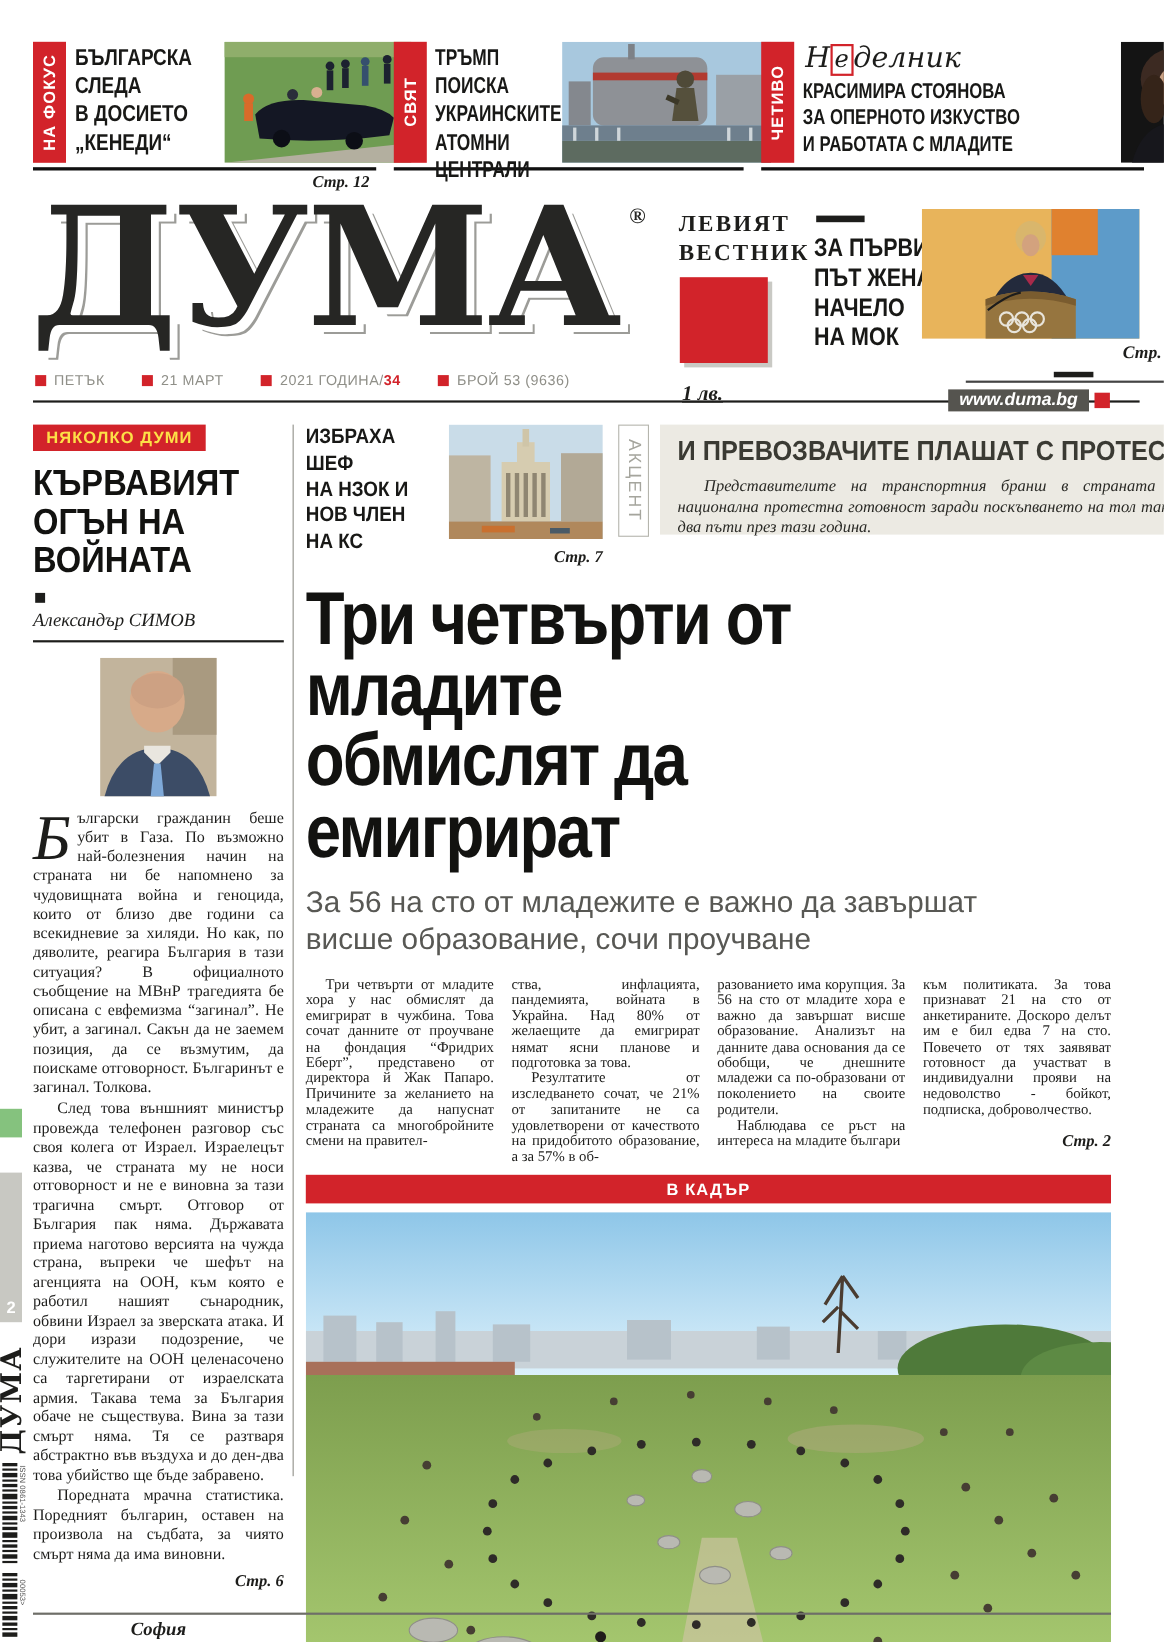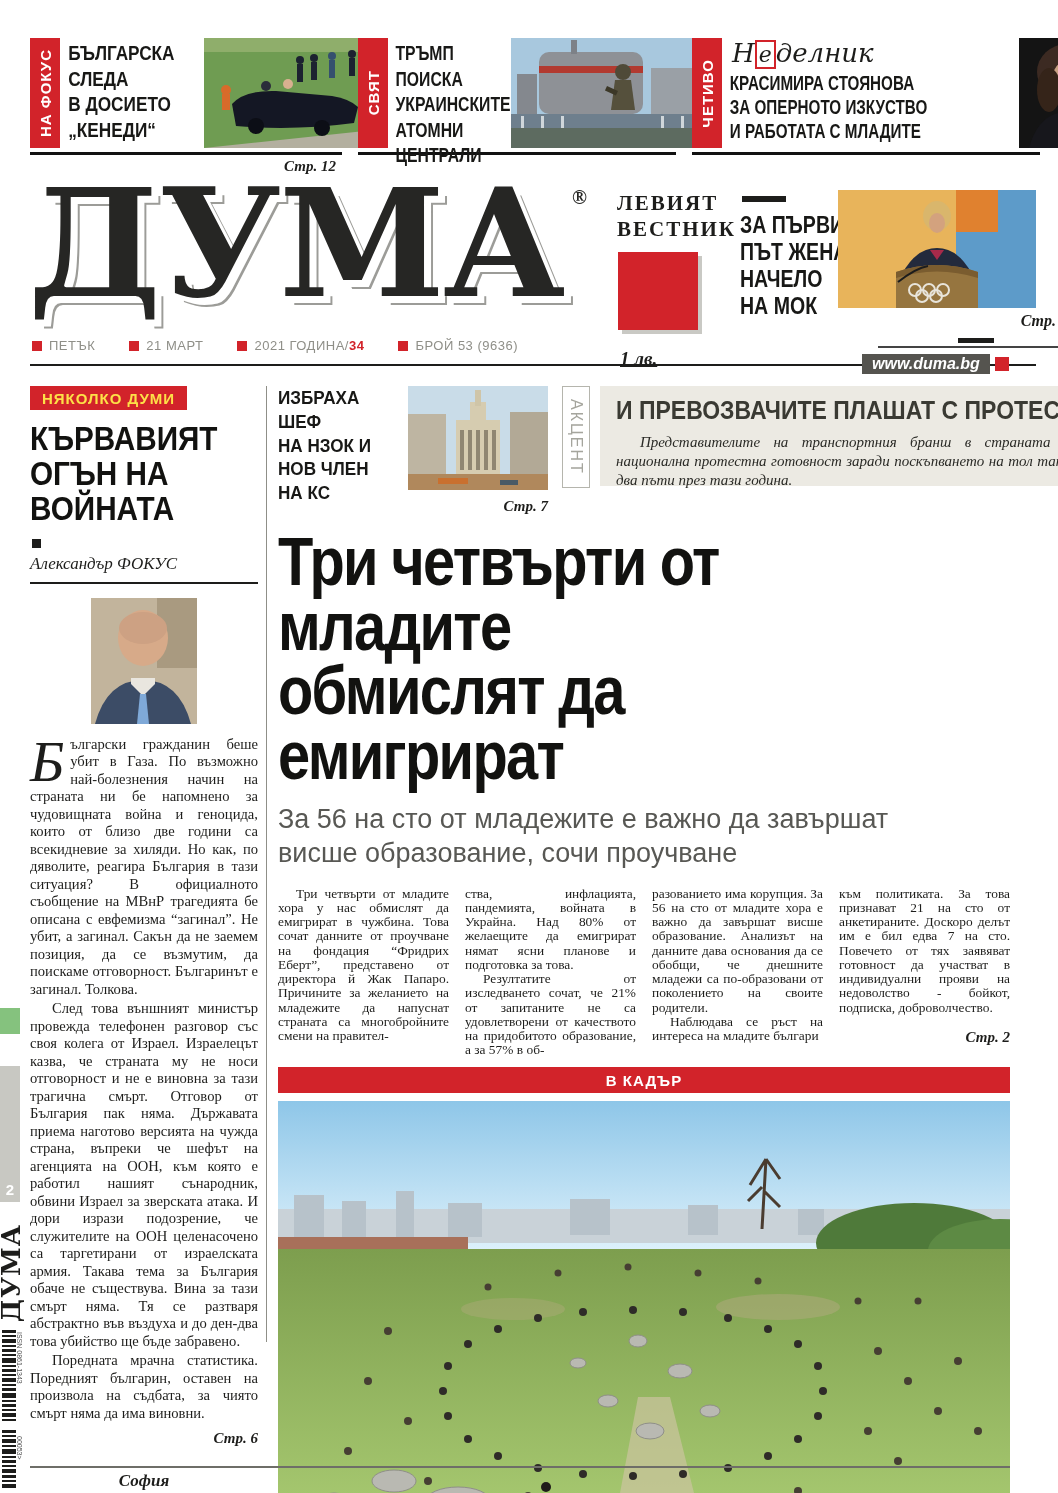--- a/index.html
+++ b/index.html
@@ -274,21 +274,21 @@
     <span class="w-bar">www.duma.bg</span>
     <span class="w-sq"></span>
   </div>
 
   <div class="leftcol">
     <span class="kicker">НЯКОЛКО ДУМИ</span>
     <div class="op-title">КЪРВАВИЯТ
 ОГЪН НА
 ВОЙНАТА</div>
     <div class="op-bullet"></div>
-    <div class="op-author">Александър ФОКУС</div>
+    <div class="op-author">Александър СИМОВ</div>
     <div class="op-rule"></div>
     <svg class="op-photo" width="106" height="126" viewBox="0 0 106 126">
       <rect width="106" height="126" fill="#c2b49c"></rect>
       <rect x="60" width="46" height="126" fill="#b3a astray" fill-opacity="0"></rect>
       <rect x="66" y="0" width="40" height="70" fill="#a99a80"></rect>
       <ellipse cx="52" cy="40" rx="25" ry="28" fill="#d7aa89"></ellipse>
       <ellipse cx="52" cy="30" rx="24" ry="16" fill="#cda183"></ellipse>
       <path d="M4,126 q12,-44 48,-44 q36,0 48,44 z" fill="#3c4c66"></path>
       <path d="M40,86 l12,12 12,-12 v-6 h-24 z" fill="#e9e6df"></path>
       <path d="M49,96 h6 l3,30 h-12 z" fill="#7fa9d8"></path>

